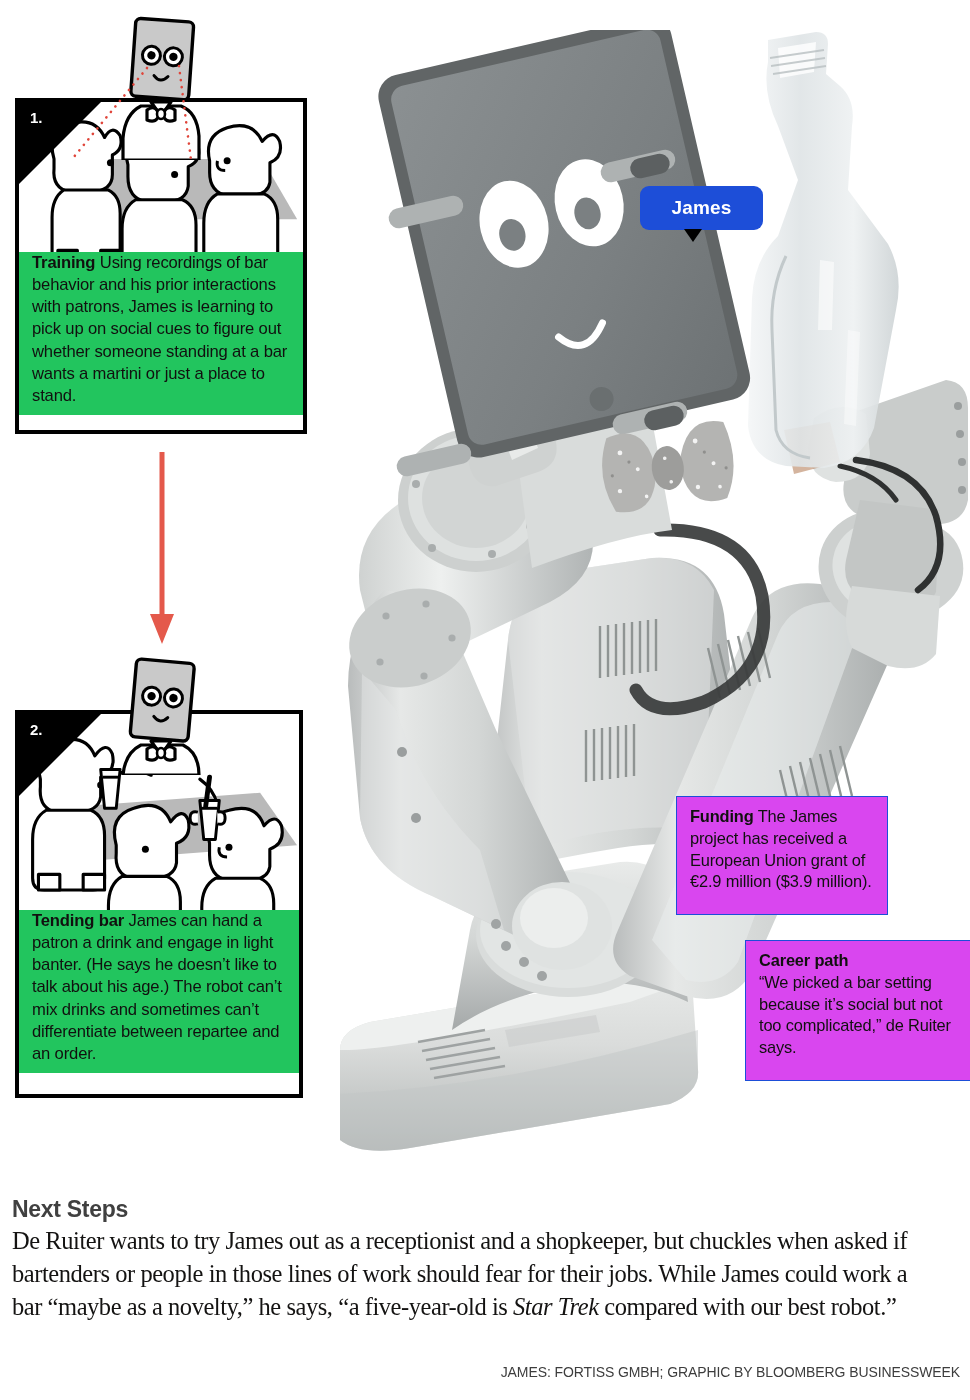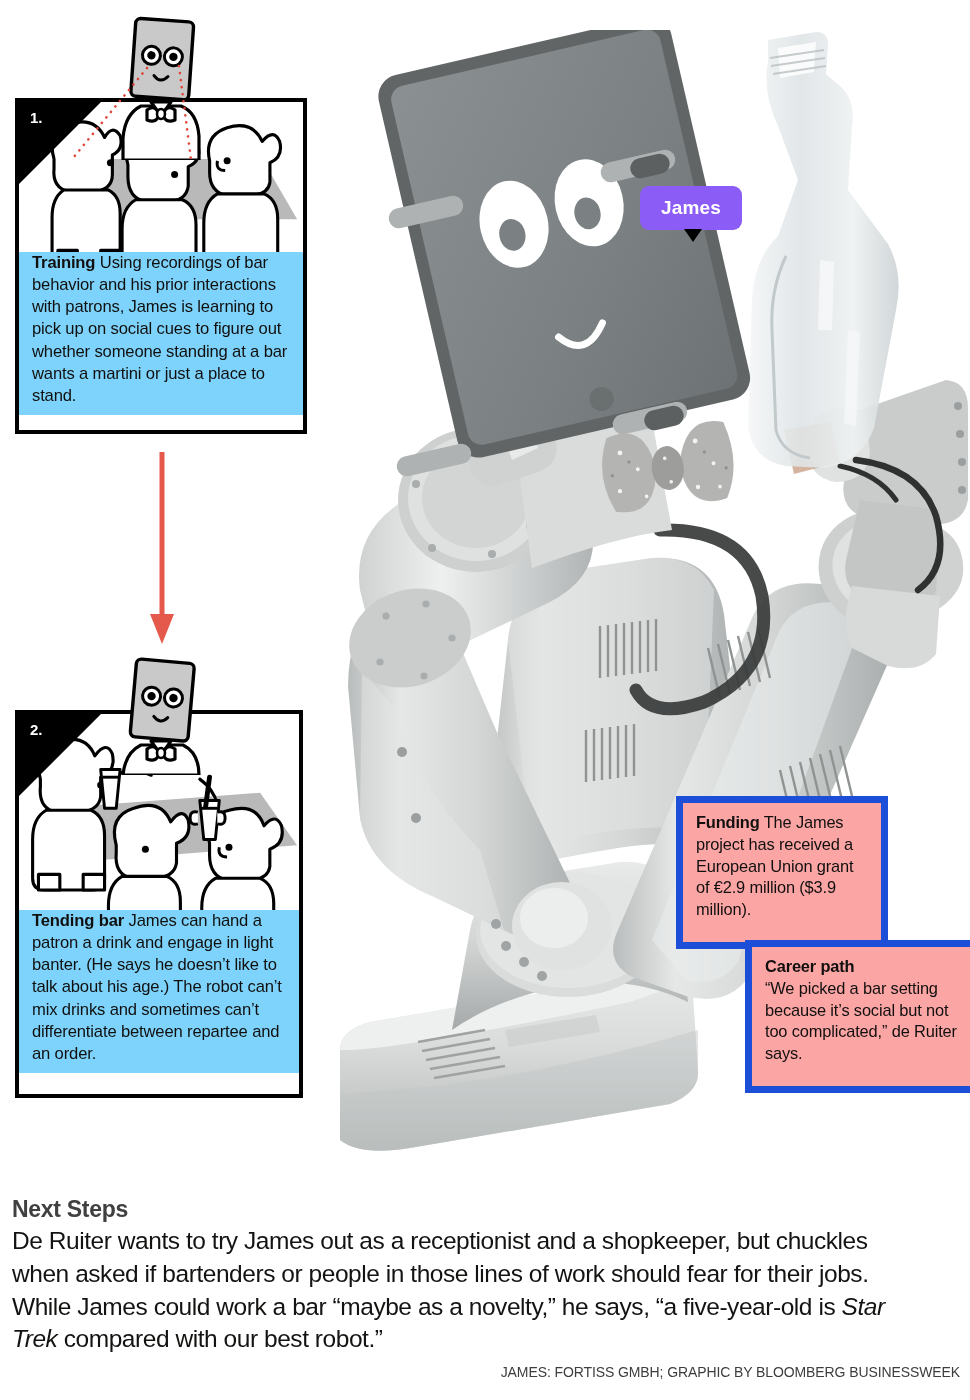--- a/index.html
+++ b/index.html
@@ -21,22 +21,22 @@
     position: absolute;
     left: 300px; top: 30px;
     width: 670px; height: 1125px;
   }
   .robot-svg { position: absolute; left: 0; top: 0; width: 670px; height: 1125px; }
 
   
   .james-tag {
     position: absolute;
     left: 640px; top: 186px;
-    width: 102px; height: 44px;
-    background: #8b5cf6;
+    width: 123px; height: 44px;
+    background: #1d4ed8;
     border-radius: 9px;
     display: flex; align-items: center; justify-content: center;
   }
   .james-tag .label {
     color: #ffffff;
     font-size: 19px;
     font-weight: bold;
     letter-spacing: .2px;
   }
   .james-tag:after {
@@ -85,21 +85,21 @@
   #panel-2 .illo { height: 210px; }
 
   .panel .body {
     position: absolute;
     left: 0; right: 0;
     padding: 0 12px 8px 13px;
     font-size: 16.6px;
     line-height: 1.335;
     letter-spacing: -0.15px;
     z-index: 5;
-    background: #7dd3fc;
+    background: #22c55e;
   }
   #panel-1 .body { top: 150px; }
   #panel-2 .body { top: 196px; }
   .panel .body b { font-weight: bold; }
 
   
   .illo-over {
     position: absolute;
     z-index: 6;
     pointer-events: none;
@@ -110,22 +110,22 @@
   
   .arrow {
     position: absolute;
     left: 148px; top: 452px;
     width: 28px; height: 194px;
   }
 
   
   .callout {
     position: absolute;
-    background: #fca5a5;
-    border: 7px solid #1d4ed8;
+    background: #d946ef;
+    border: 1px solid #1d4ed8;
     padding: 9px 12px 21px 13px;
     font-size: 16.4px;
     line-height: 1.33;
     letter-spacing: -0.15px;
   }
   #callout-funding { left: 676px; top: 796px; width: 212px; }
   #callout-career  { left: 745px; top: 940px; width: 234px; }
   .callout b { font-weight: bold; }
   .callout .heading-block { display: block; font-weight: bold; }
 
@@ -140,20 +140,21 @@
     font-size: 23px;
     font-weight: bold;
     letter-spacing: -0.3px;
   }
   .next-steps p {
     margin: 0;
     font-size: 24.5px;
     line-height: 1.34;
     letter-spacing: -0.45px;
     color: #141312;
+    font-family: Liberation Serif, serif;
   }
   .next-steps p i { font-style: italic; }
 
   .credit {
     position: absolute;
     right: 10px; top: 1364px;
     font-size: 14px;
     letter-spacing: -0.1px;
     color: #3d3d3d;
     text-align: right;

